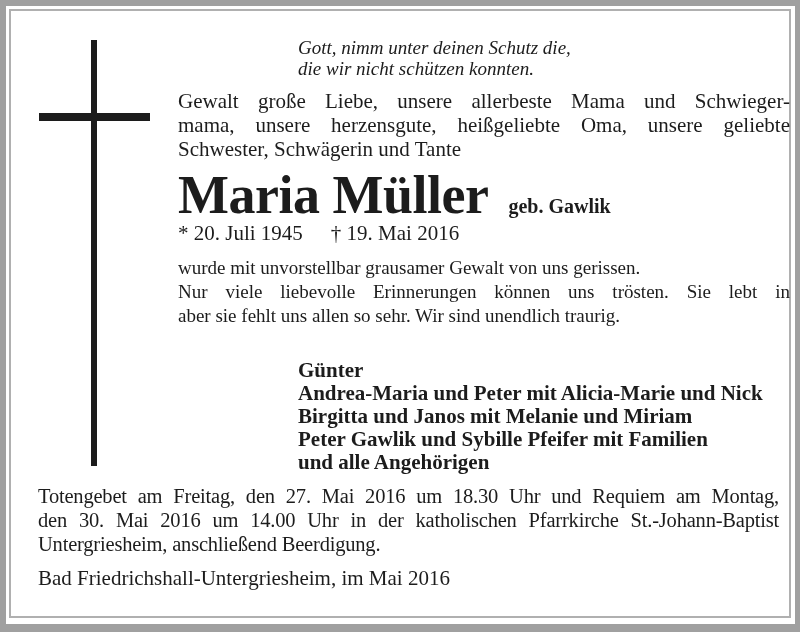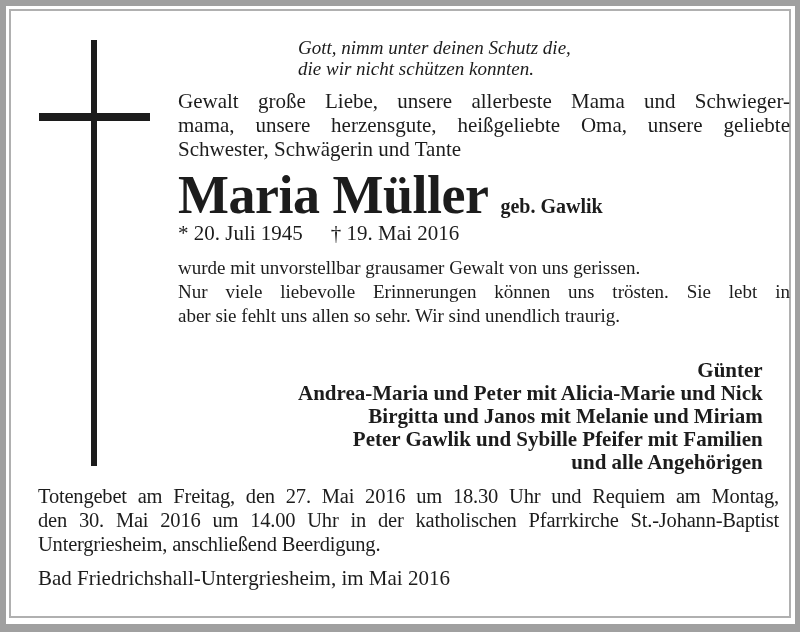--- a/index.html
+++ b/index.html
@@ -30,28 +30,28 @@
   .cross-v{left:91px;top:40px;width:6px;height:426px;background:var(--ink-color);}
   .cross-h{left:39px;top:113px;width:111px;height:8px;background:var(--ink-color);}
   
   .epigraph{left:298px;top:37px;font-style:italic;font-size:19px;line-height:21px;}
   
   .intro{left:178px;top:89px;width:612px;font-size:21px;line-height:24px;}
   .stretch{text-align:justify;text-align-last:justify;}
   
   .nameline{left:178px;top:164px;white-space:nowrap;}
   .deceased-name{font-size:54px;font-weight:bold;letter-spacing:-0.5px;}
-  .maiden-name{font-size:20px;font-weight:bold;margin-left:12px;font-family:Liberation Serif, serif;}
+  .maiden-name{font-size:20px;font-weight:bold;margin-left:20px;font-family:Liberation Serif, serif;}
   
   .dates{left:178px;top:221px;font-size:21px;}
   .dates .death{margin-left:28px;}
   
   .eulogy{left:178px;top:256px;width:612px;font-size:19px;line-height:24px;}
   
-  .mourners{left:298px;top:359px;font-size:21px;line-height:23px;font-weight:bold;white-space:nowrap;text-align:right;}
+  .mourners{left:298px;top:359px;font-size:21px;line-height:23px;font-weight:bold;white-space:nowrap;}
   
   .service{left:38px;top:484px;width:741px;font-size:20.5px;line-height:24px;letter-spacing:-0.2px;}
   
   .closing{left:38px;top:566px;font-size:21px;}
 </style>
 </head>
 <body>
 
 <div class="paper"></div>
 <div class="frame"></div>

